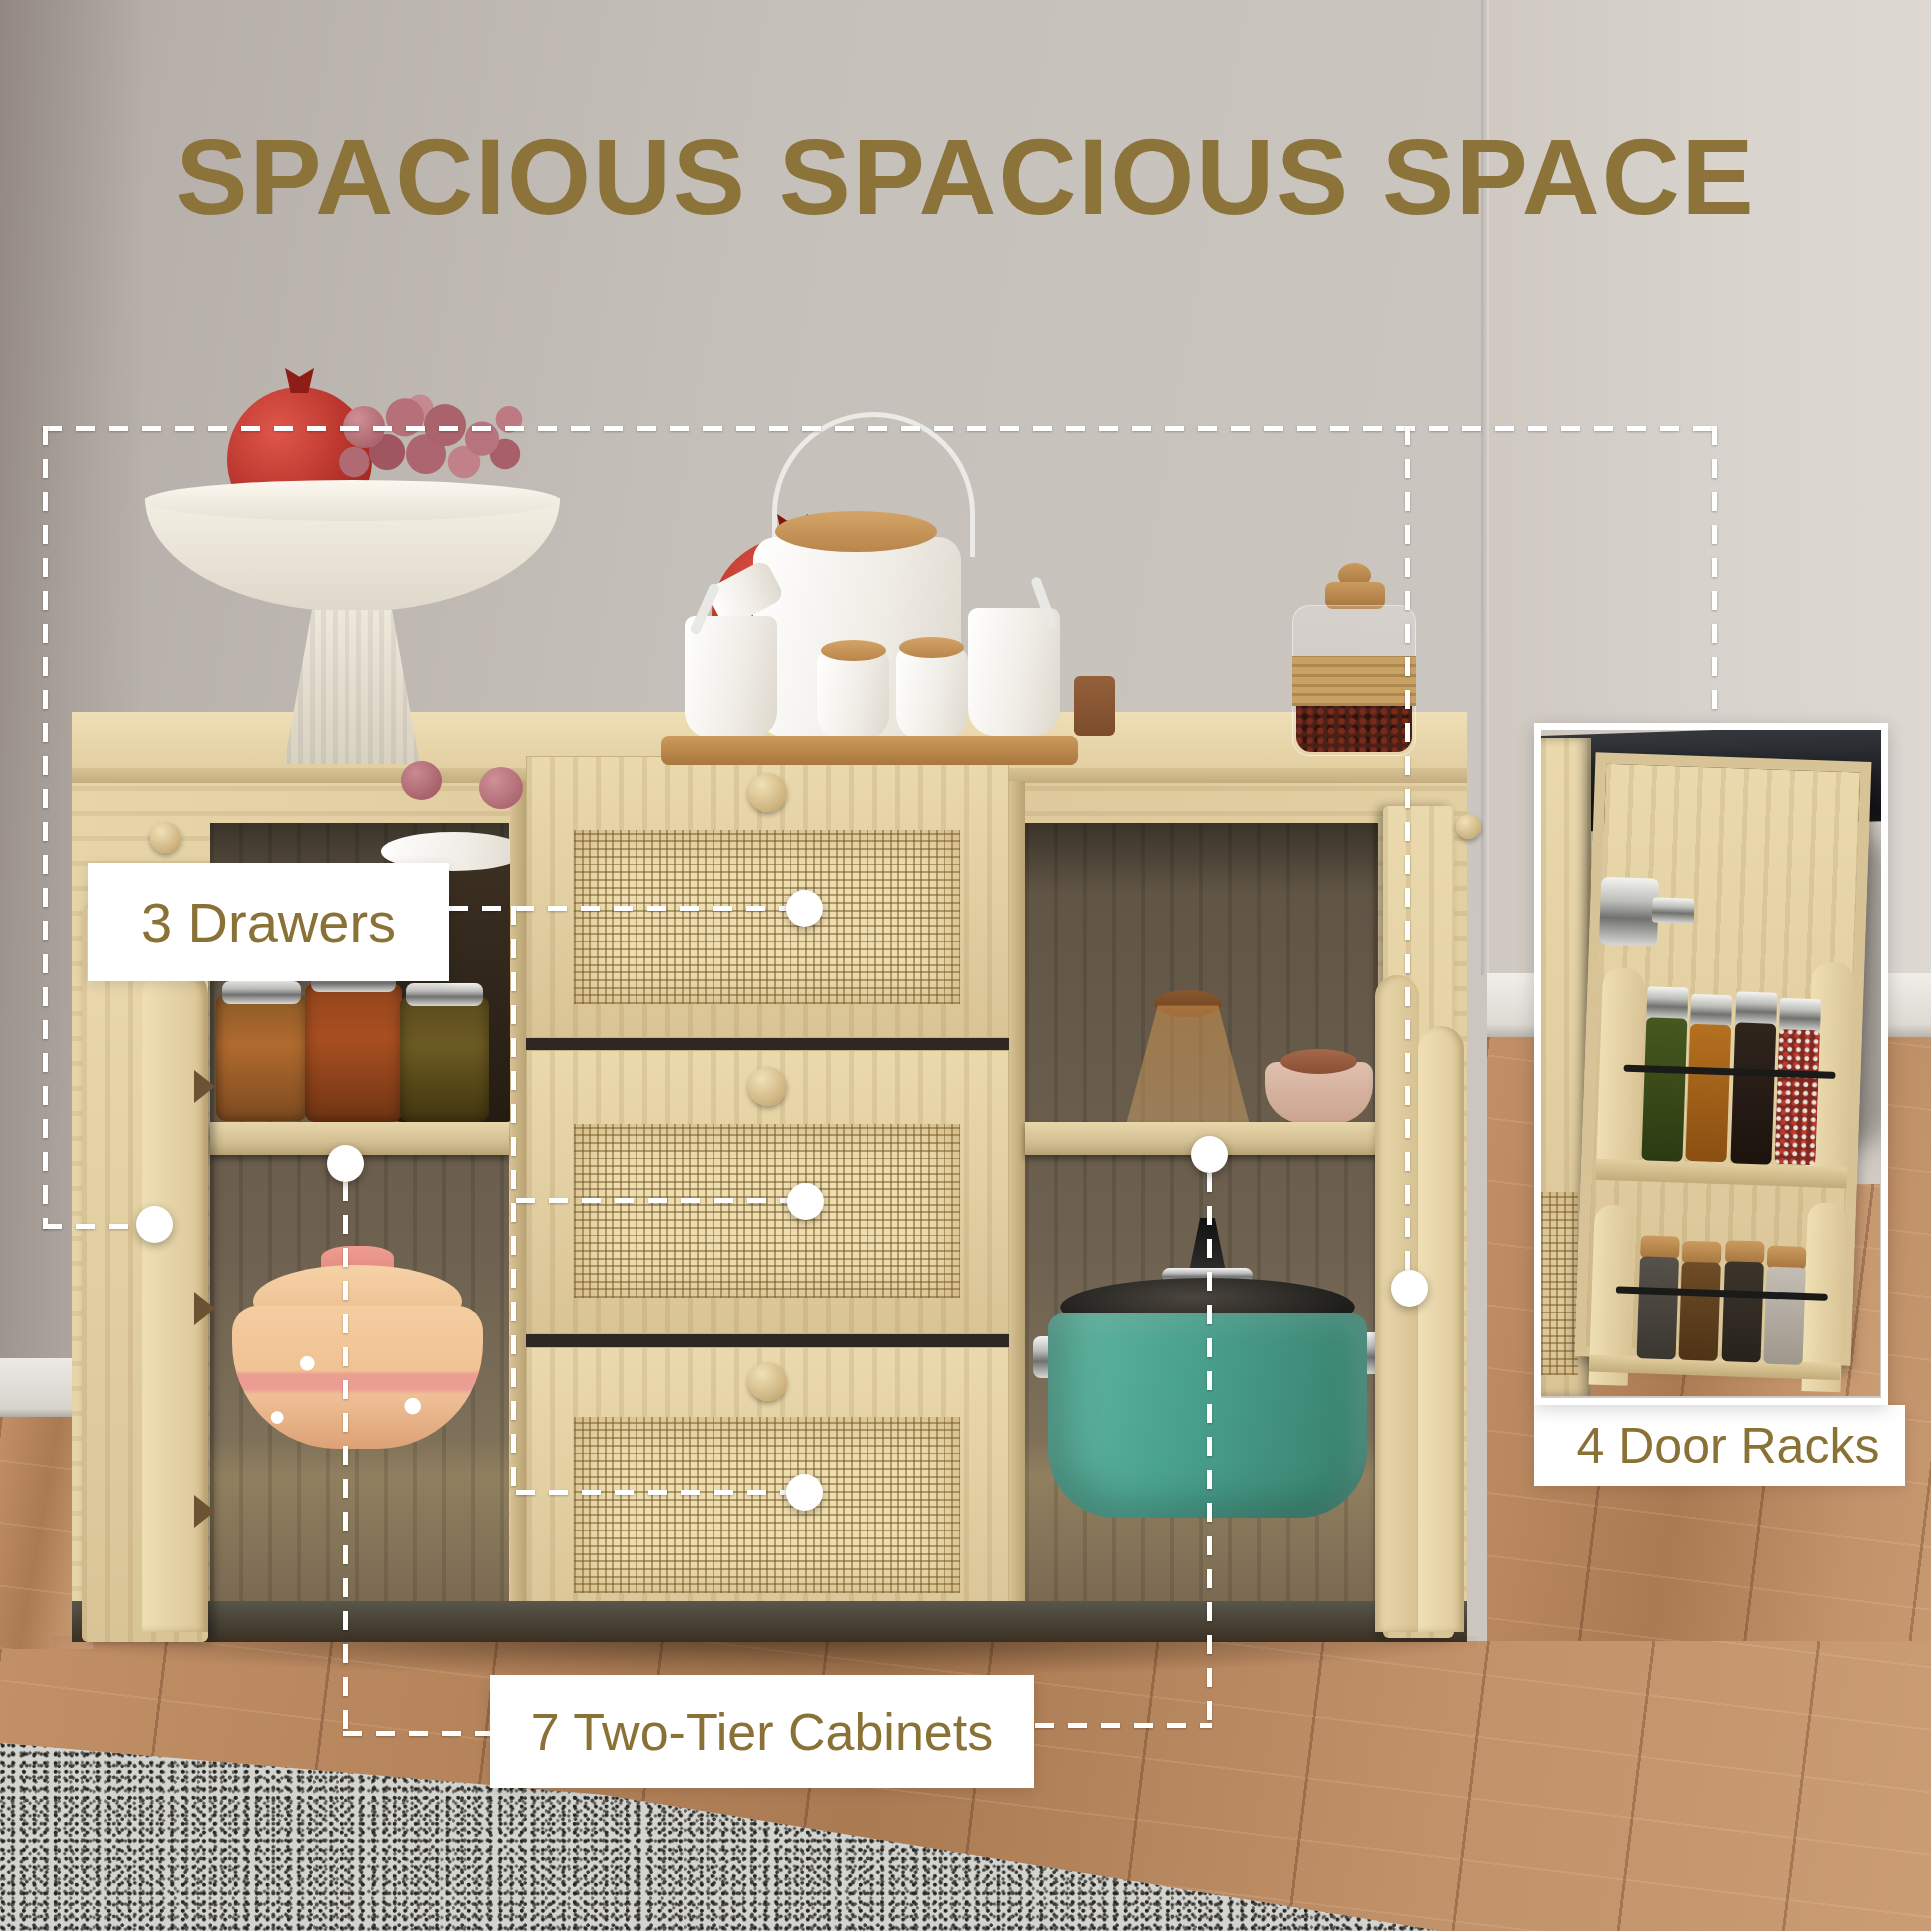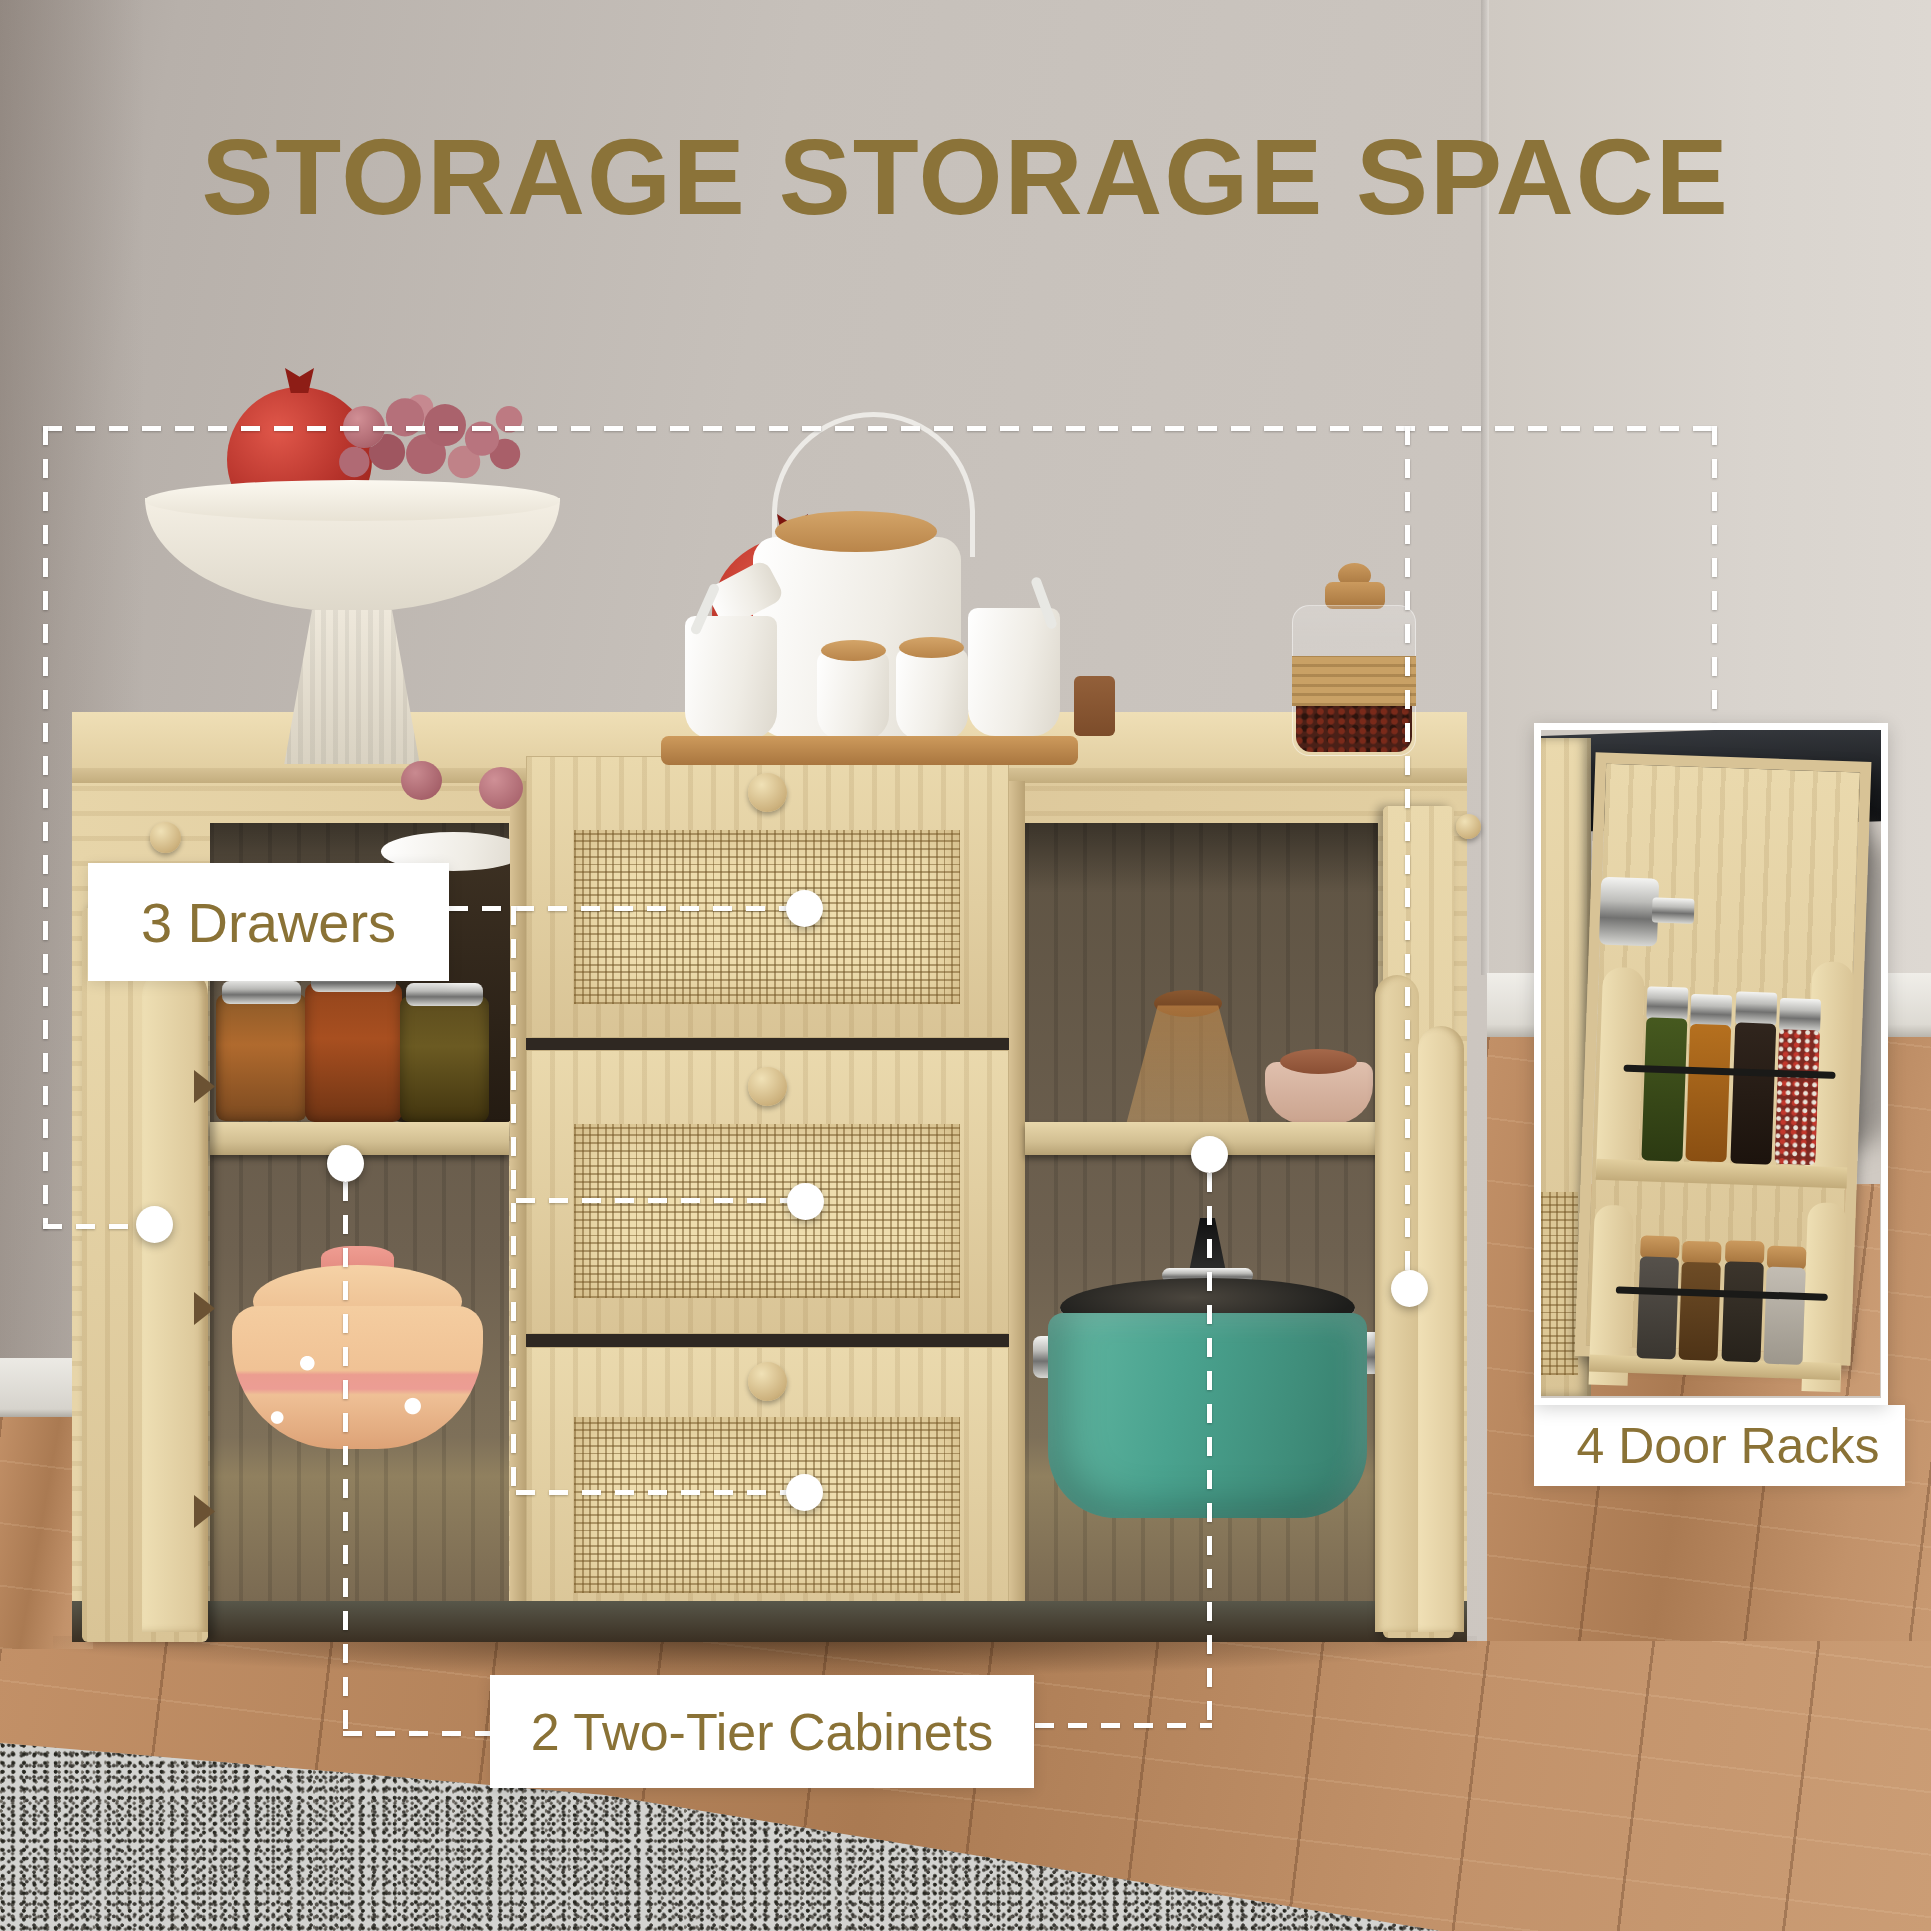--- a/index.html
+++ b/index.html
@@ -215,21 +215,21 @@
   </div>
 
   <div class="abs" style="left:1284px;top:563px;width:140px;height:198px;z-index:4;">
     <div class="abs cork" style="left:54px;top:0;width:33px;height:25px;border-radius:50%;"></div>
     <div class="abs cork" style="left:41px;top:19.3px;width:60px;height:27px;border-radius:7.7px;"></div>
     <div class="abs glassy" style="left:7.7px;top:42px;width:124px;height:151px;border-radius:17.4px;box-sizing:border-box;"></div>
     <div class="abs" style="left:11.6px;top:135px;width:116px;height:54px;border-radius:0 0 15.4px 15.4px;background:radial-gradient(circle at 30% 40%,#7a2a1a 0 2.9px,rgba(0,0,0,0) 3.9px),radial-gradient(circle at 70% 60%,#2d130c 0 2.9px,rgba(0,0,0,0) 3.9px),#4a2017;background-size:10.6px 9.7px,12.6px 11.6px;"></div>
     <div class="abs" style="left:7.7px;top:93px;width:124px;height:50px;background:repeating-linear-gradient(0deg,rgba(90,60,20,.25) 0 2.9px,rgba(0,0,0,0) 2.9px 9.7px),#c9a165;"></div>
   </div>
 
-  <h1 class="abs title">STORAGE STORAGE SPACE</h1>
+  <h1 class="abs title">SPACIOUS SPACIOUS SPACE</h1>
 
   <div class="abs dash-h" style="left:43px;top:426px;width:1673px;"></div>
   <div class="abs dash-v" style="left:43px;top:426px;height:803px;"></div>
   <div class="abs dash-h" style="left:43px;top:1224px;width:93px;"></div>
   <div class="abs dash-v" style="left:1712px;top:426px;height:307px;"></div>
   <div class="abs dash-v" style="left:1405px;top:426px;height:844px;"></div>
   <div class="abs dash-h" style="left:449px;top:906px;width:340px;"></div>
   <div class="abs dash-v" style="left:511px;top:906px;height:591px;"></div>
   <div class="abs dash-h" style="left:516px;top:1198px;width:274px;"></div>
   <div class="abs dash-h" style="left:516px;top:1490px;width:273px;"></div>
@@ -243,21 +243,21 @@
   <div class="abs marker" style="left:787px;top:1183px;"></div>
   <div class="abs marker" style="left:786px;top:1474px;"></div>
   <div class="abs marker" style="left:327px;top:1145px;"></div>
   <div class="abs marker" style="left:1191px;top:1136px;"></div>
   <div class="abs marker" style="left:1391px;top:1270px;"></div>
 
   <div class="abs label-box" style="left:88px;top:863px;width:361px;height:118px;font-size:56px;">
     <span>3 Drawers</span>
   </div>
   <div class="abs label-box" style="left:490px;top:1675px;width:544px;height:113px;font-size:52px;">
-    <span>2 Two-Tier Cabinets</span>
+    <span>7 Two-Tier Cabinets</span>
   </div>
   <div class="abs label-box" style="left:1534px;top:1405px;width:354px;height:81px;font-size:50px;padding-left:17px;">
     <span>4 Door Racks</span>
   </div>
 
   <figure class="abs inset" style="margin:0;">
     <div class="abs" style="left:-9.7px;top:0;width:367px;height:97px;background:linear-gradient(180deg,#34373c,#17191c 70%,#101113);transform:skewY(-2deg);"></div>
     <div class="abs" style="left:232px;top:101px;width:116px;height:319px;border-radius:39px;background:#95908a;filter:blur(11.6px);"></div>
     <div class="abs floor" style="left:0;top:454px;width:339px;height:212px;"></div>
     <div class="abs woodv" style="left:0;top:7.7px;width:50px;height:658px;box-shadow:inset -7.7px 0 9.7px rgba(0,0,0,.3);"></div>

